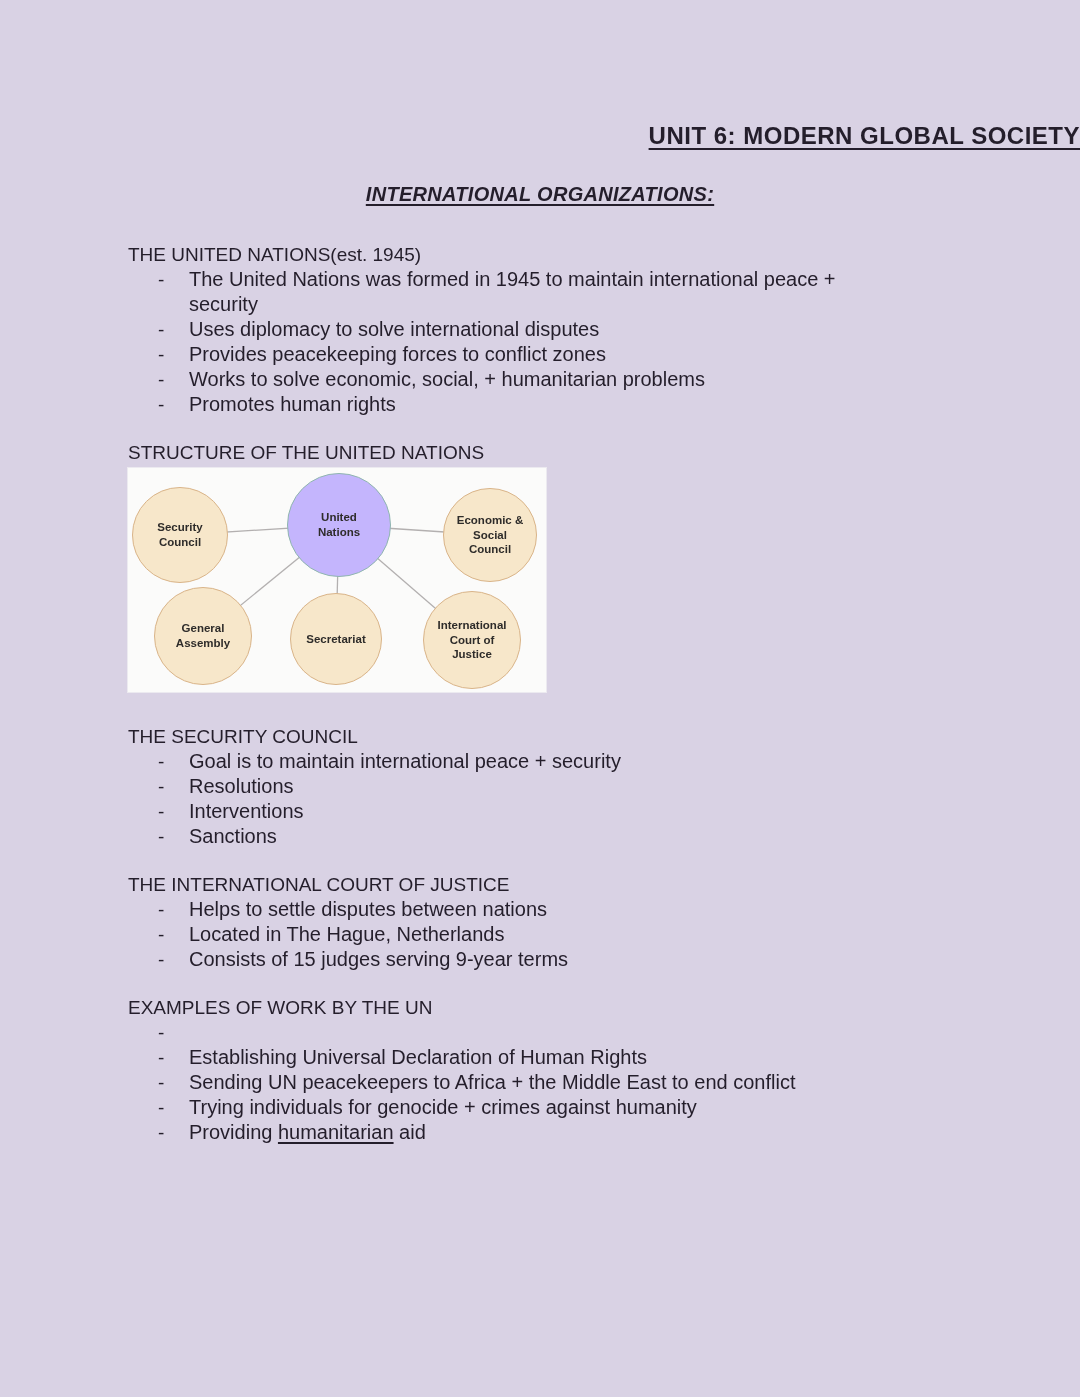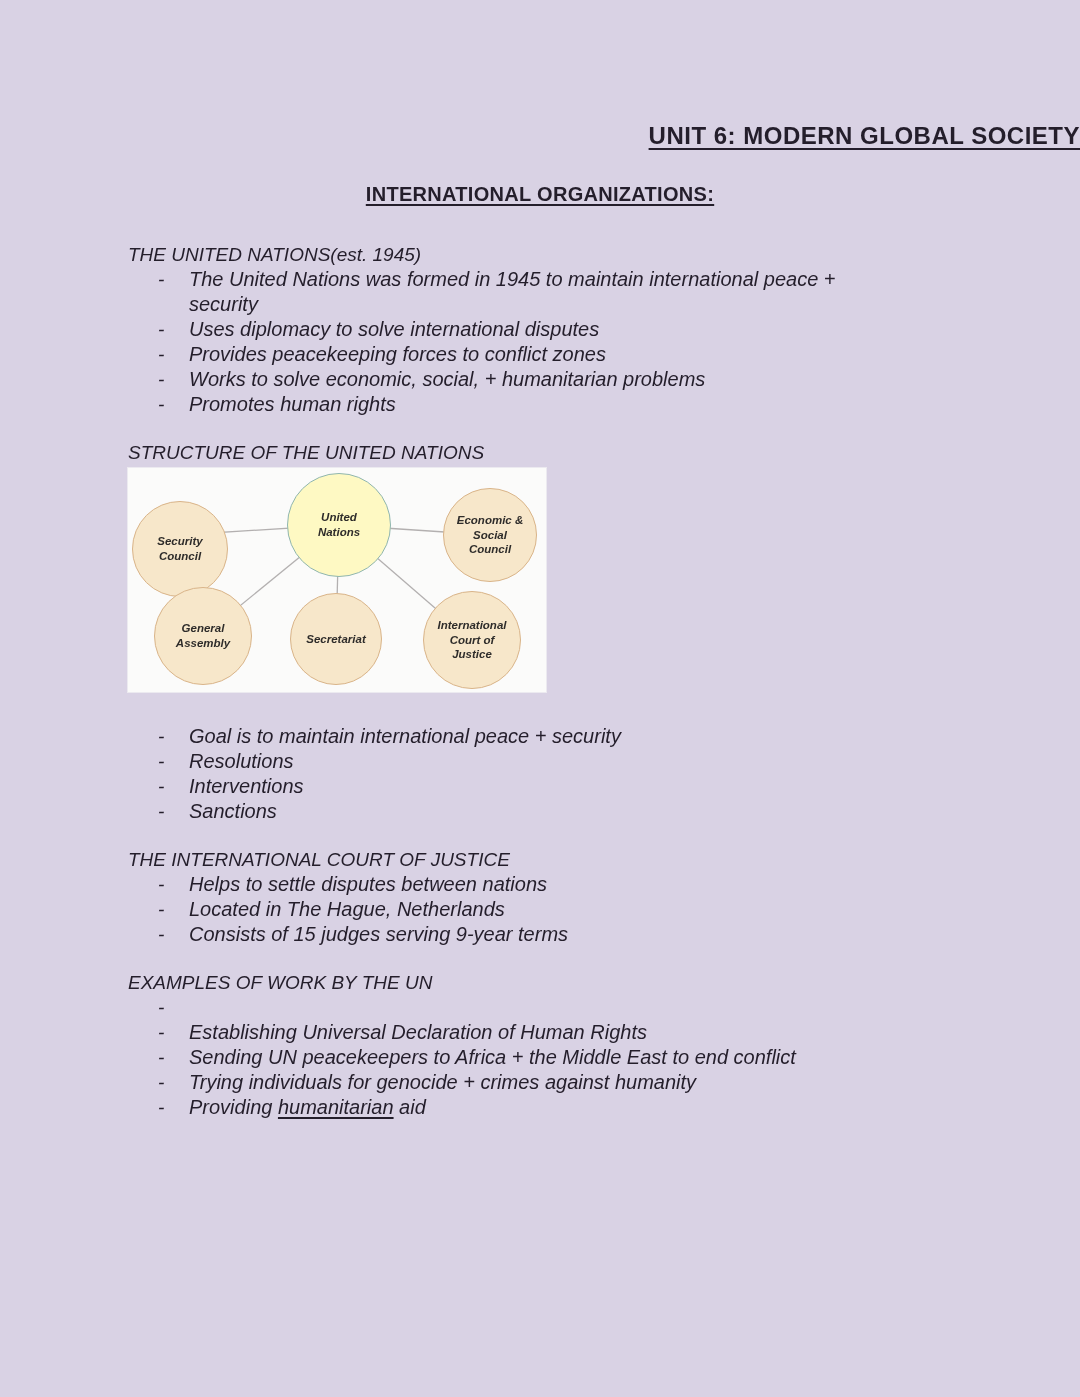--- a/index.html
+++ b/index.html
@@ -30,25 +30,25 @@
   .doc-subtitle {
     margin-top: 29px;
     text-align: center;
     font-size: 20px;
     line-height: 26px;
     font-weight: 700;
     letter-spacing: 0.3px;
     text-decoration: underline;
     text-decoration-thickness: 2px;
     text-underline-offset: 3px;
+    font-style: italic;
   }
   .content {
     margin-top: 35px;
     padding-left: 128px;
-    font-style: italic;
   }
   .section { margin-bottom: 23px; }
   .section-heading {
     font-size: 19px;
     line-height: 25px;
     font-weight: 400;
   }
   .bullet-row {
     display: flex;
     align-items: flex-start;
@@ -89,23 +89,23 @@
     align-items: center;
     justify-content: center;
     text-align: center;
     font-weight: 700;
     font-size: 11.5px;
     line-height: 1.3;
     color: #2e2c2a;
     white-space: pre-line;
   }
   .dg-peach { background: #f7e7ca; border: 1.5px solid #d9b489; }
-  .dg-teal  { background: #fef9c3; border: 1.5px solid #8fb6af; }
+  .dg-teal  { background: #c4b5fd; border: 1.5px solid #8fb6af; }
   .n-un  { left: 159px; top: 5px;   width: 104px; height: 104px; }
-  .n-sc  { left: 4px;   top: 33px;  width: 96px;  height: 96px; }
+  .n-sc  { left: 4px;   top: 19px;  width: 96px;  height: 96px; }
   .n-esc { left: 315px; top: 20px;  width: 94px;  height: 94px; text-align: center; }
   .n-ga  { left: 26px;  top: 119px; width: 98px;  height: 98px; }
   .n-sec { left: 162px; top: 125px; width: 92px;  height: 92px; }
   .n-icj { left: 295px; top: 123px; width: 98px;  height: 98px; }
 </style>
 </head>
 <body>
 
 <div class="page">
 
@@ -162,20 +162,21 @@
         <div class="dg-node dg-peach n-ga">General
 Assembly</div>
         <div class="dg-node dg-peach n-icj">International
 Court of
 Justice</div>
         <div class="dg-node dg-peach n-sec">Secretariat</div>
       </div>
     </div>
 
     <div class="section">
+      <div class="section-heading">THE SECURITY COUNCIL</div>
       <div class="bullet-row">
         <span class="bullet-dash">-</span>
         <span class="bullet-text">Goal is to maintain international peace + security</span>
       </div>
       <div class="bullet-row">
         <span class="bullet-dash">-</span>
         <span class="bullet-text">Resolutions</span>
       </div>
       <div class="bullet-row">
         <span class="bullet-dash">-</span>

